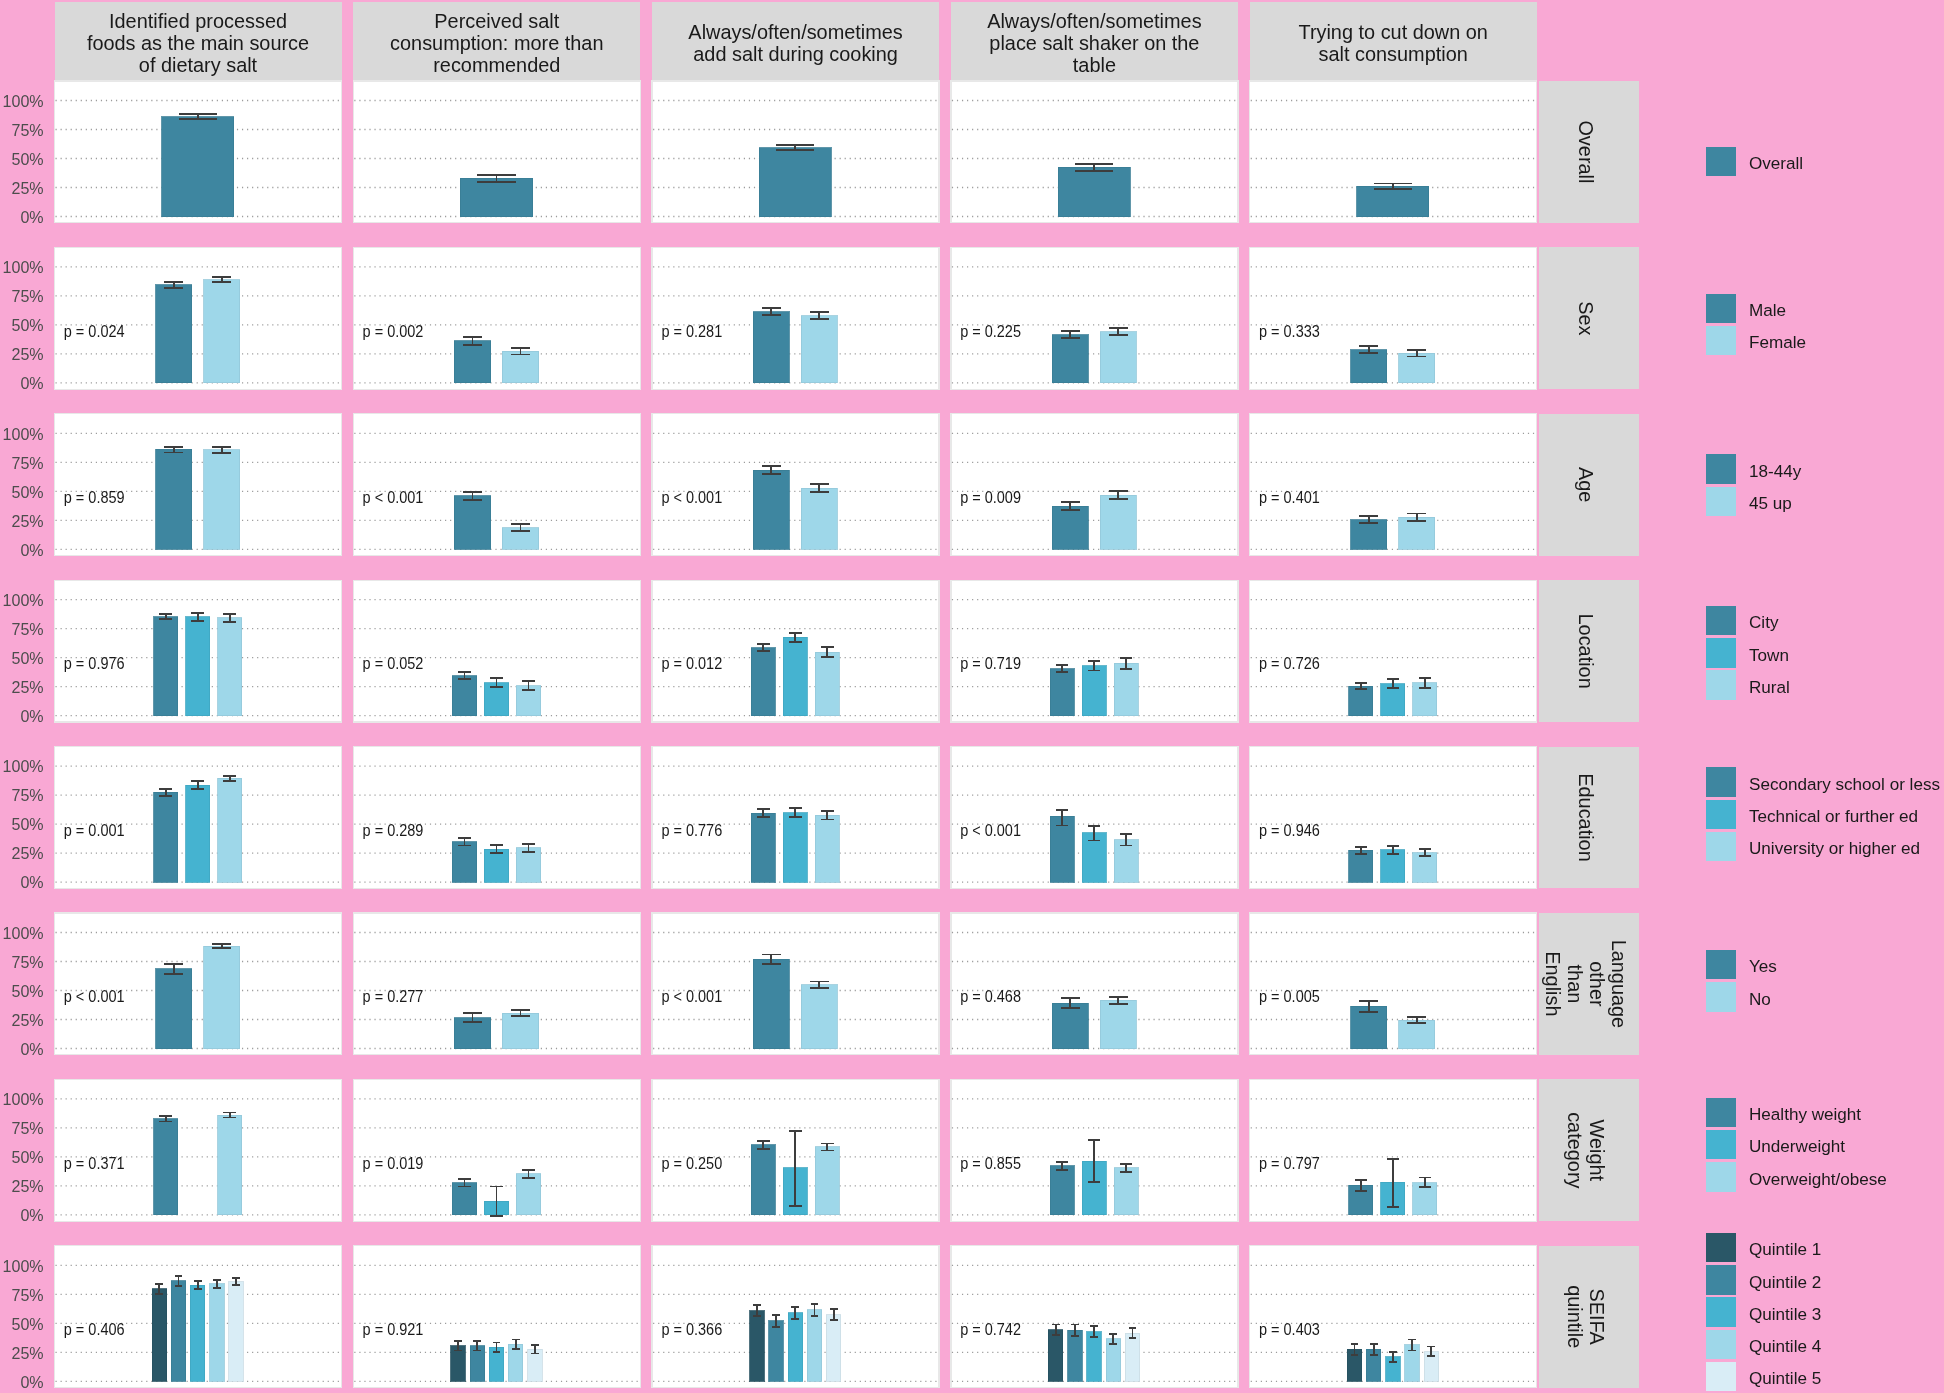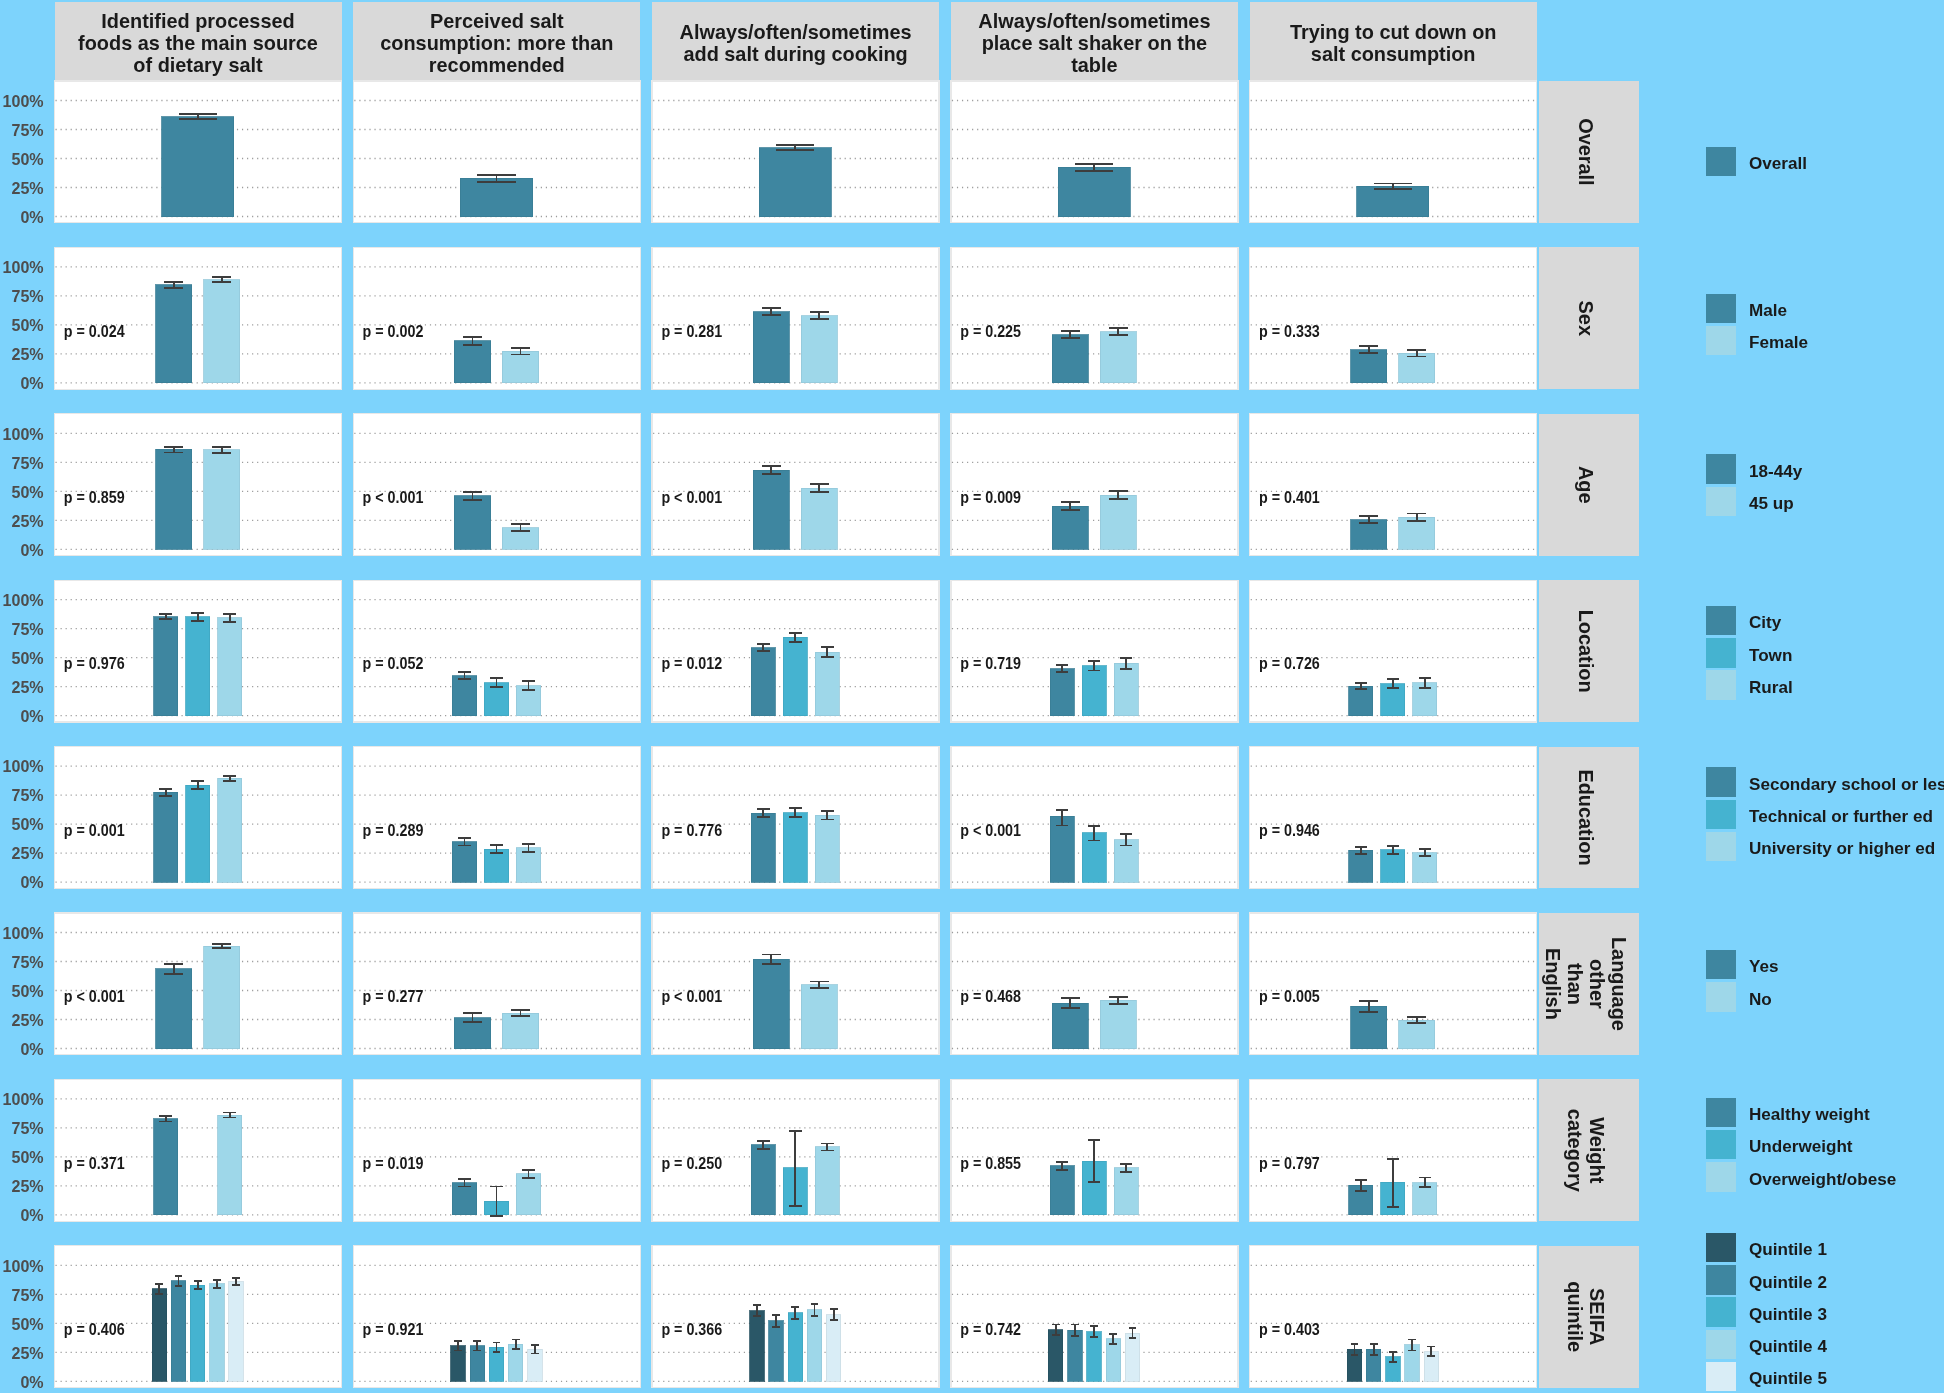--- a/index.html
+++ b/index.html
@@ -1,18 +1,18 @@
 <!DOCTYPE html>
 <html><head>
 <meta charset="utf-8">
 <style>
   html,body{margin:0;padding:0;background:#ffffff;}
   body{width:1944px;height:1393px;overflow:hidden;
        font-family:"Liberation Sans",sans-serif;}
-  #stage{position:relative;width:1944px;height:1393px;background:#7dd3fc;font-weight:bold;}
+  #stage{position:relative;width:1944px;height:1393px;background:#f9a8d4;}
   svg{display:block;shape-rendering:crispEdges;}
   text{font-family:"Liberation Sans",sans-serif;}
   .striptxt{font-size:19.9px;fill:#1a1a1a;}
   .axistxt{font-size:17.2px;fill:#4d4d4d;}
   .ptxt{font-size:16.0px;fill:#1a1a1a;}
   .legtxt{font-size:17.1px;fill:#1a1a1a;}
 </style>
 </head>
 <body>
 

